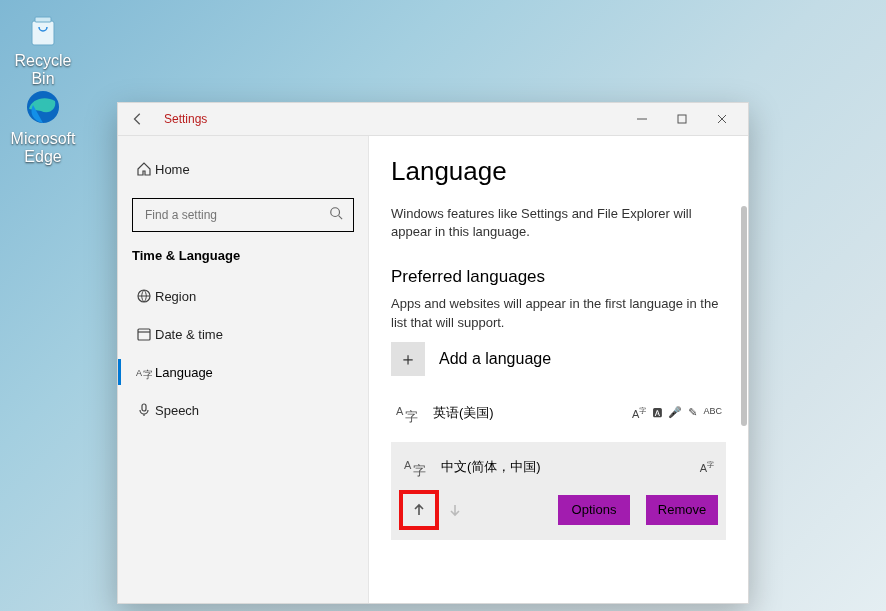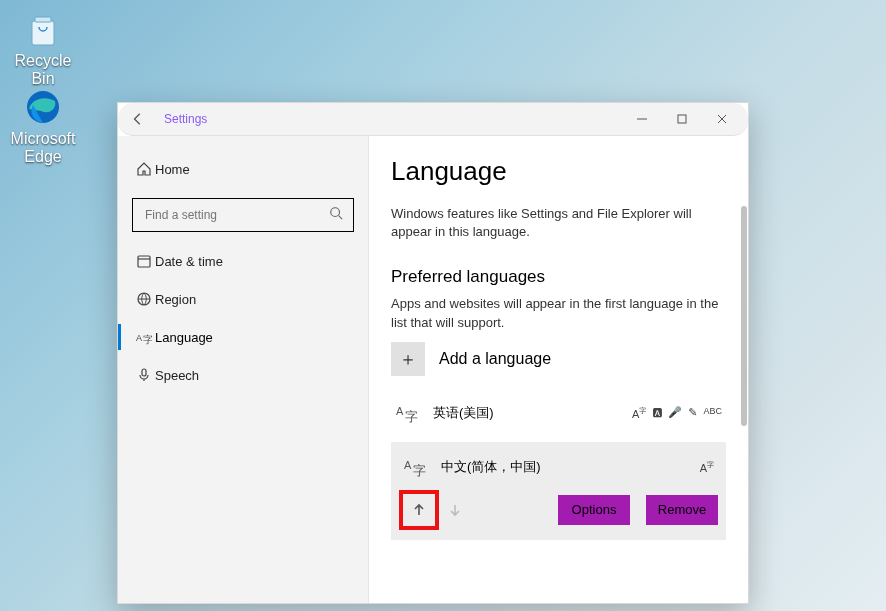--- a/index.html
+++ b/index.html
@@ -45,24 +45,23 @@
     display: flex;
     flex-direction: column;
     border: 1px solid rgba(0,0,0,.15);
   }
   .titlebar {
     height: 32px;
     display: flex;
     align-items: center;
     padding: 0 6px 0 8px;
     font-size: 12px;
-    color: #8b5cf6;
+    color: #b91c1c;
     background: #f3f3f3;
     border-bottom: 1px solid #e0e0e0;
-    border-radius: 15px;
   }
   .titlebar .back {
     width: 24px;
     height: 24px;
     display:flex;align-items:center;justify-content:center;
     color:#555;
   }
   .titlebar .title { margin-left: 14px; }
   .titlebar .spacer { flex:1; }
   .winbtn {
@@ -303,39 +302,40 @@
       <div class="search-wrap">
         <input type="text" placeholder="Find a setting" style="">
         <span>
           <svg width="14" height="14" viewBox="0 0 16 16">
               <circle cx="7" cy="7" r="5" fill="none" stroke="#666" stroke-width="1.3"></circle>
               <line x1="11" y1="11" x2="15" y2="15" stroke="#666" stroke-width="1.3"></line>
             </svg>
         </span>
       </div>
 
+      <div class="subhead">Time &amp; Language</div>
+
+      <div class="nav-item">
+        <span class="nav-icon">
+          <svg width="16" height="16" viewBox="0 0 16 16">
+              <circle cx="8" cy="8" r="6" fill="none" stroke="#444" stroke-width="1.2"></circle>
+              <path d="M2 8h12M8 2c3 3 3 9 0 12M8 2c-3 3-3 9 0 12" fill="none" stroke="#444" stroke-width="1"></path>
+            </svg>
+        </span>
+        <span>Region</span>
+      </div>
 
       <div class="nav-item">
         <span class="nav-icon">
           <svg width="16" height="16" viewBox="0 0 16 16">
               <rect x="2" y="3" width="12" height="11" rx="1" fill="none" stroke="#444" stroke-width="1.2"></rect>
               <line x1="2" y1="6" x2="14" y2="6" stroke="#444" stroke-width="1.2"></line>
             </svg>
         </span>
         <span>Date &amp; time</span>
-      </div>
-
-      <div class="nav-item">
-        <span class="nav-icon">
-          <svg width="16" height="16" viewBox="0 0 16 16">
-              <circle cx="8" cy="8" r="6" fill="none" stroke="#444" stroke-width="1.2"></circle>
-              <path d="M2 8h12M8 2c3 3 3 9 0 12M8 2c-3 3-3 9 0 12" fill="none" stroke="#444" stroke-width="1"></path>
-            </svg>
-        </span>
-        <span>Region</span>
       </div>
 
       <div class="nav-item active">
         <span class="nav-icon">
           <svg width="16" height="16" viewBox="0 0 16 16">
               <text x="0" y="12" font-size="9" fill="#444">A</text>
               <text x="7" y="14" font-size="10" fill="#444">字</text>
             </svg>
         </span>
         <span>Language</span>

